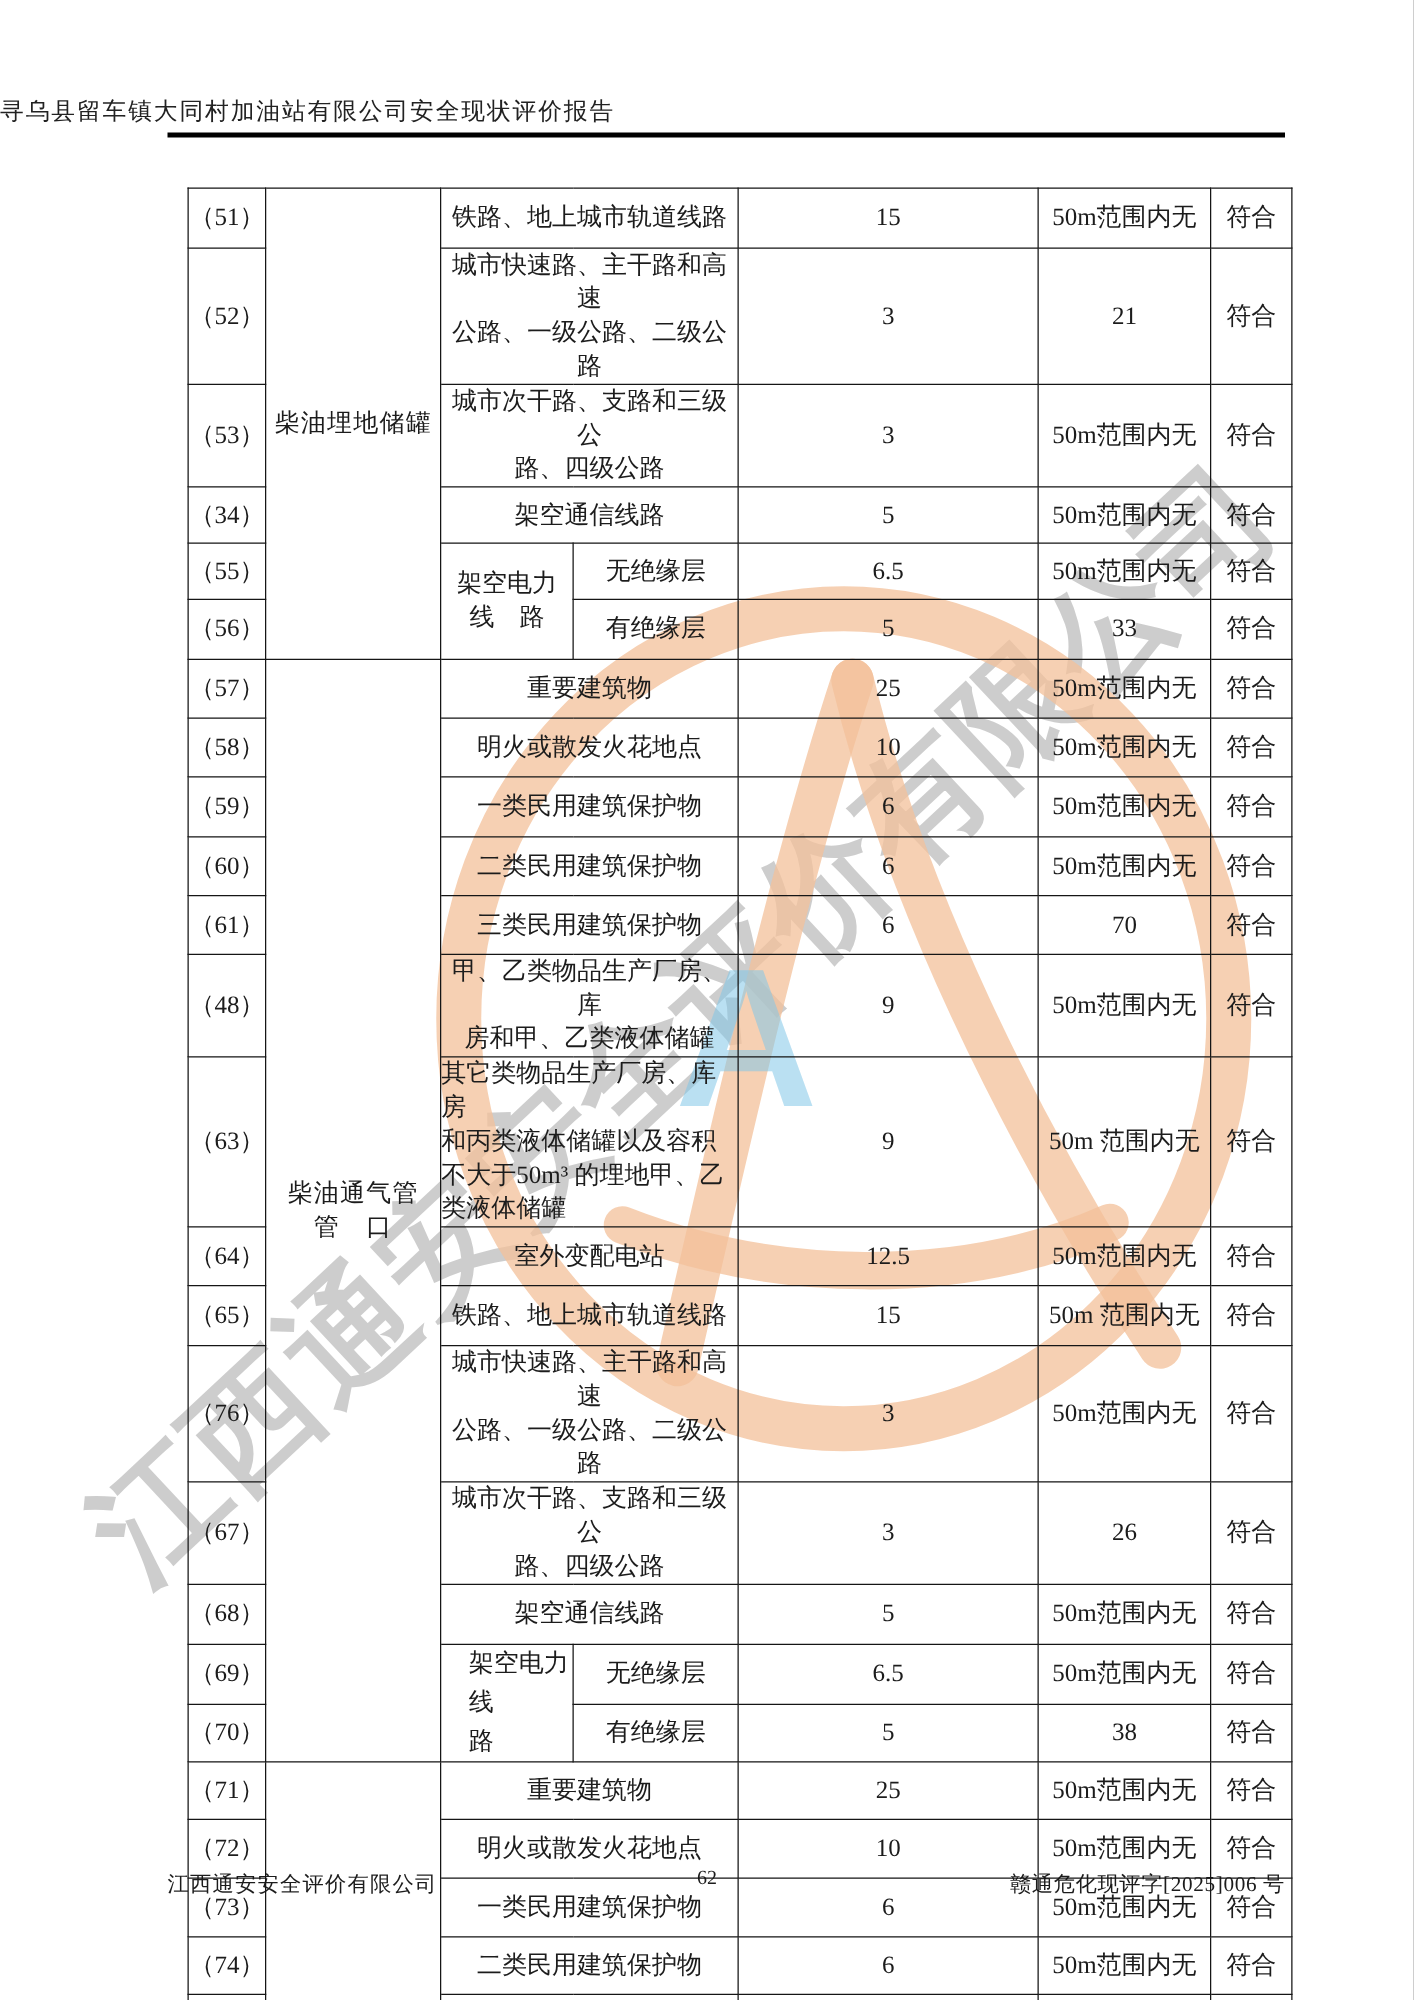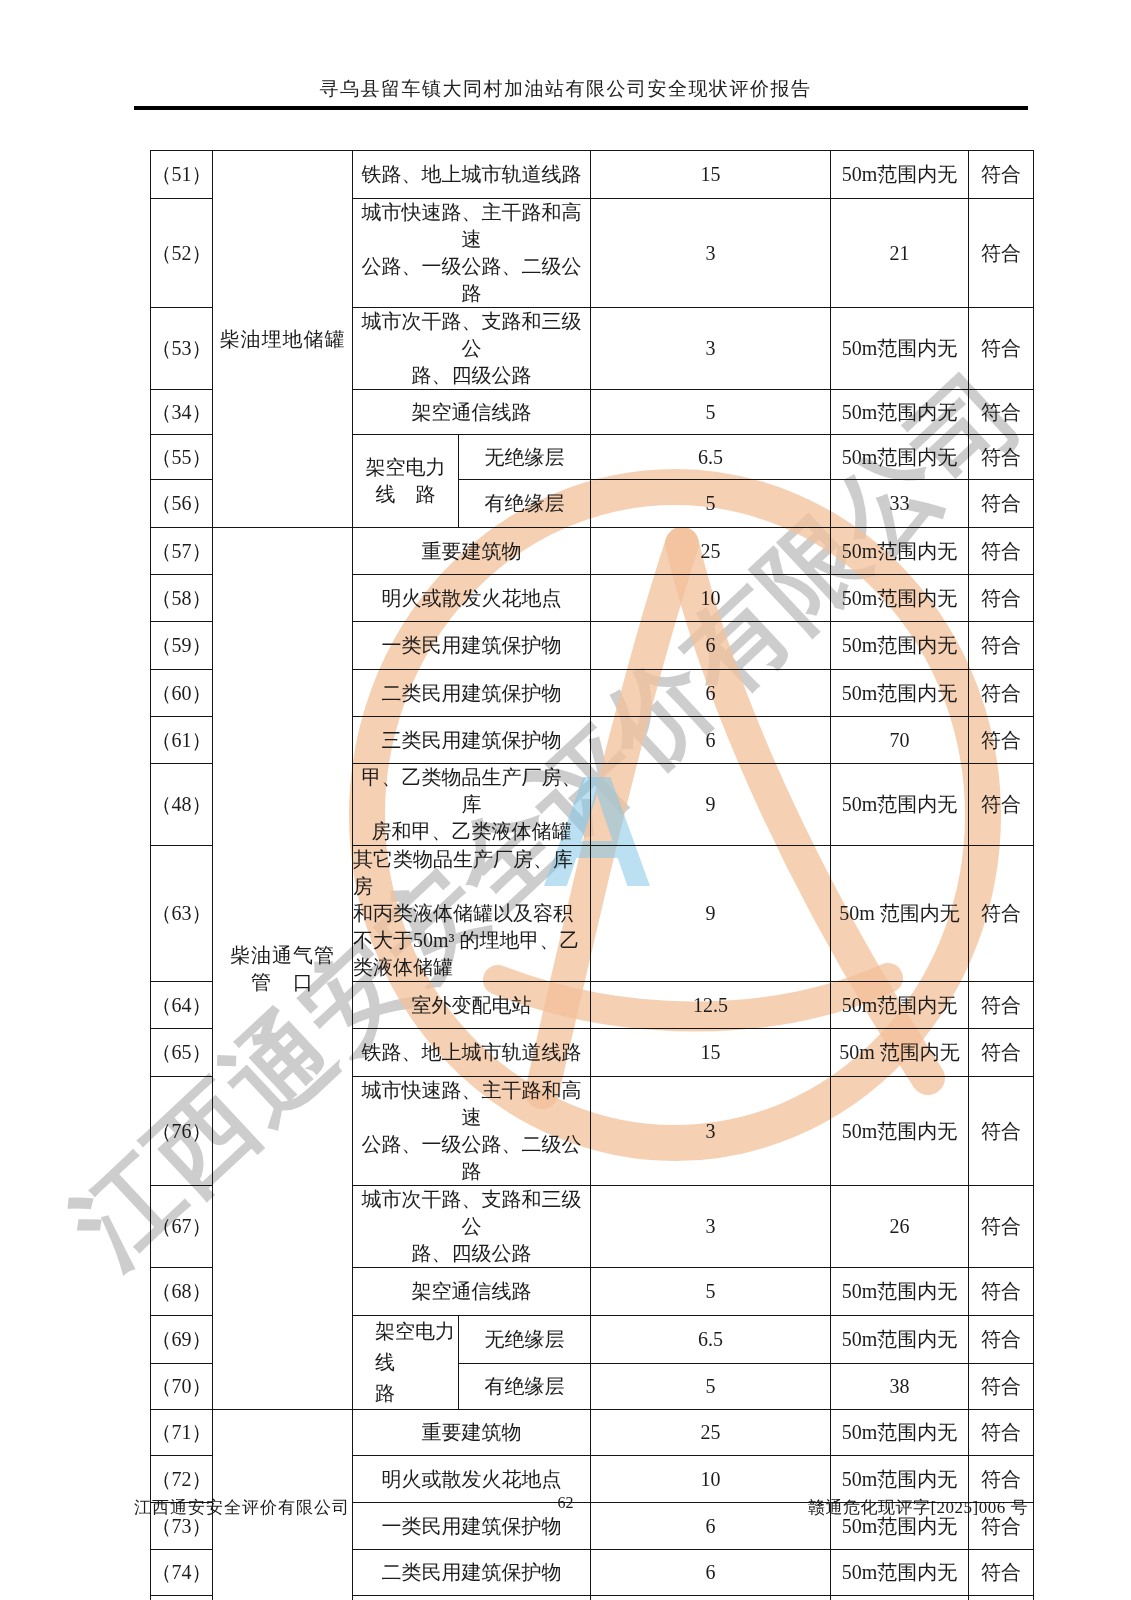--- a/index.html
+++ b/index.html
@@ -8,21 +8,21 @@
     width:1131px;height:1600px;
     margin:0 auto;
     background:#ffffff;
     overflow:hidden;
     font-family:"Liberation Serif","DejaVu Serif",serif;
     color:#1c1c1c;
   }
   
   .doc-title{
     position:absolute;left:0;top:76px;width:100%;
-    text-align:center;font-size:19px;letter-spacing:1.5px;color:#222;
+    text-align:left;font-size:19px;letter-spacing:1.5px;color:#222;
   }
   .head-rule{
     position:absolute;left:134px;top:106px;width:894px;height:4px;
     background:#000;
   }
   
   .wm{position:absolute;pointer-events:none;}
   .wm-gray{
     left:126px;top:1180px;
     font-size:102px;font-weight:bold;line-height:1;

